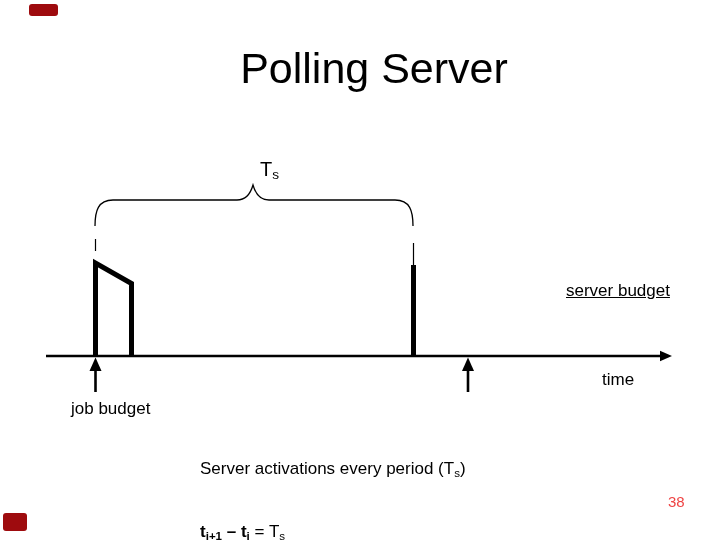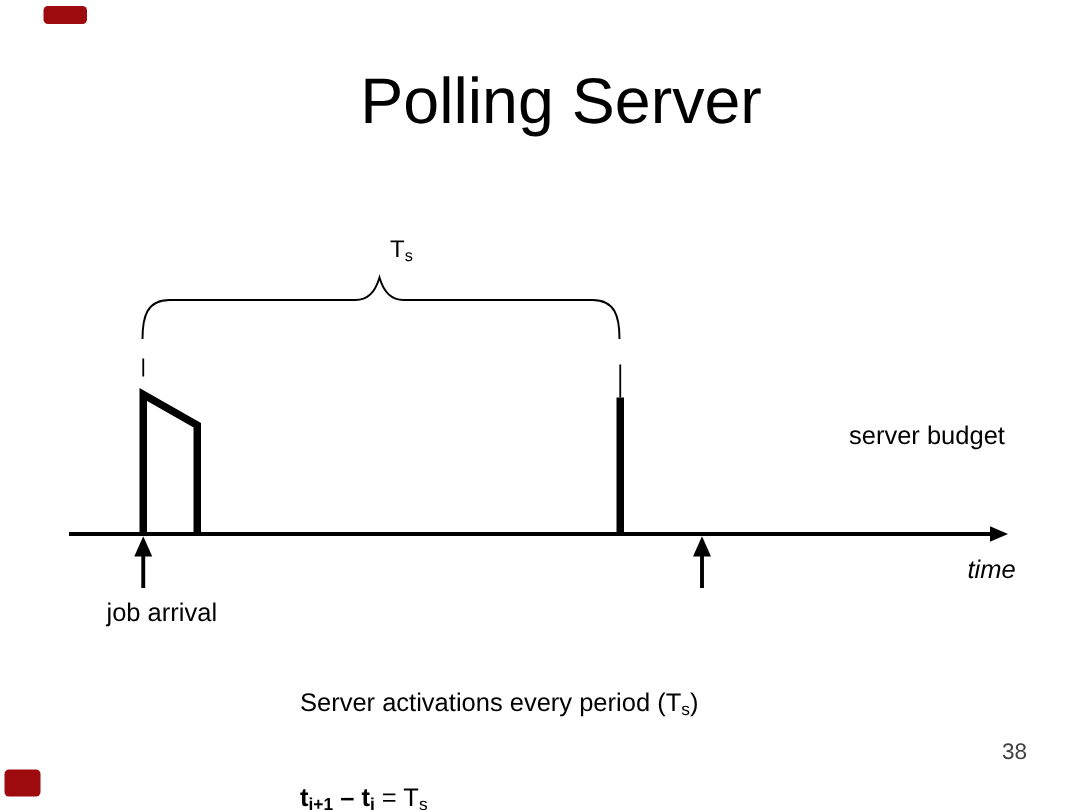--- a/index.html
+++ b/index.html
@@ -13,33 +13,33 @@
   }
   .abs{position:absolute;white-space:nowrap;padding-left:14px;}
   .title{
     left:0;top:44px;width:720px;
     text-align:center;
     font-size:43px;
     line-height:1.15;
     color:#000000;
   }
   .label{font-size:17px;line-height:1.15;}
-  .ts-label{left:246px;top:158px;font-size:16px;line-height:1.1;}
+  .ts-label{left:246px;top:158px;font-size:20px;line-height:1.1;}
   .sub{font-size:68%;vertical-align:-0.25em;}
   .caption-bold{left:186px;top:459px;font-size:17px;font-weight:normal;}
   .formula{left:186px;top:492px;font-size:17px;margin-top:30px;}
   .formula .bold-part{font-weight:bold;}
-  .page-number{left:654px;top:493px;font-size:15px;color:#404040;}
+  .page-number{left:654px;top:493px;font-size:15px;color:#ef4444;}
   .accent-mark{background:#9e0b0e;border-radius:3px;}
   .accent-top-left{left:29px;top:4px;width:15px;height:12px;}
   .accent-bottom-left{left:3px;top:513px;width:10px;height:18px;}
   .diagram-svg{position:absolute;left:0;top:0;}
   .lbl-replenishment{left:421px;top:245px;}
-  .lbl-server-budget{left:552px;top:281px;}
-  .lbl-time{left:631px;top:370px;font-style:italic;}
+  .lbl-server-budget{left:552px;top:281px;text-decoration:underline;}
+  .lbl-time{left:588px;top:370px;}
   .lbl-job-arrival{left:57px;top:399px;}
 </style>
 </head>
 <body>
 
 <div class="slide">
 
   <div class="abs accent-mark accent-top-left"></div>
   <div class="abs accent-mark accent-bottom-left"></div>
 
@@ -63,21 +63,21 @@
 
     <line x1="95.5" y1="370" x2="95.5" y2="392" stroke="#000000" stroke-width="2.6"></line>
     <polygon points="95.5,357.5 89.5,371 101.5,371" fill="#000000"></polygon>
 
     <line x1="468" y1="370" x2="468" y2="392" stroke="#000000" stroke-width="2.6"></line>
     <polygon points="468,357.5 462,371 474,371" fill="#000000"></polygon>
   </svg>
 
   <div class="abs label lbl-server-budget">server budget</div>
   <div class="abs label lbl-time">time</div>
-  <div class="abs label lbl-job-arrival">job arrival</div>
+  <div class="abs label lbl-job-arrival">job budget</div>
 
   <div class="abs caption-bold"><span>Server activations every period (T</span><span class="sub">s</span><span>)</span></div>
 
   <div class="abs formula"><span class="bold-part">t</span><span class="bold-part sub">i+1</span><span class="bold-part"> – t</span><span class="bold-part sub">i</span><span> = T</span><span class="sub">s</span></div>
 
   <div class="abs page-number">38</div>
 
 </div>
 
 </body></html>

